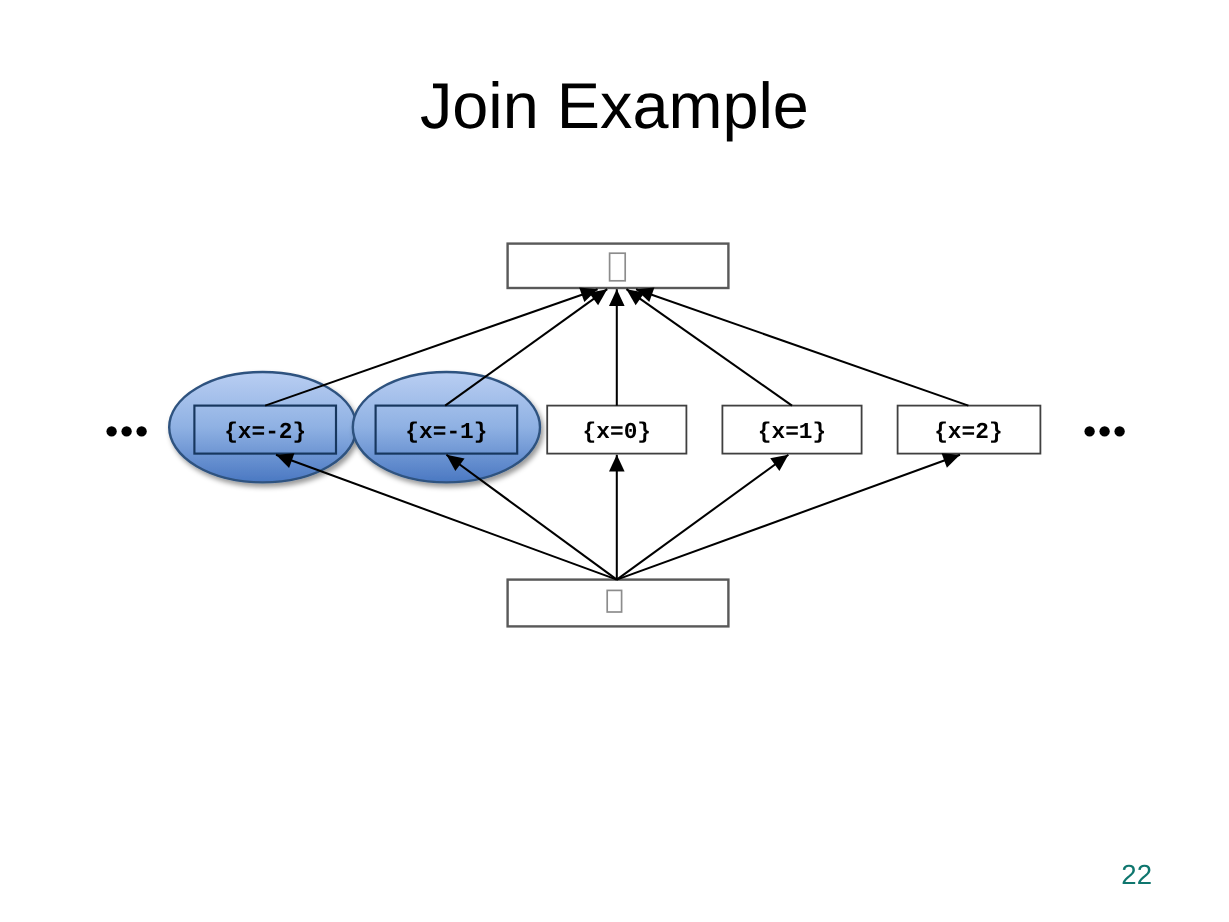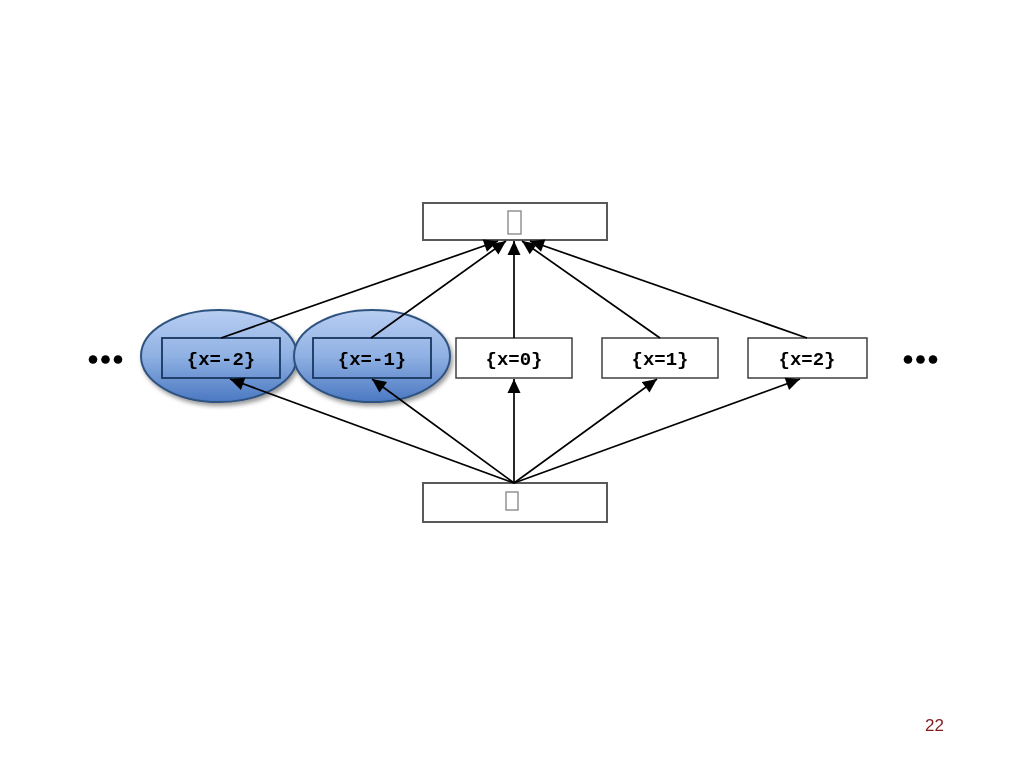--- a/index.html
+++ b/index.html
@@ -14,23 +14,23 @@
     position:absolute;
     top:58px;left:0;right:0;
     text-align:center;
     font-size:54px;
     font-weight:400;
     color:#000000;
     letter-spacing:0px;
   }
   .page-num{
     position:absolute;
-    top:716px;right:80px;
-    font-size:17px;
-    color:#7f1d1d;
+    top:716px;right:64px;
+    font-size:23px;
+    color:#0f766e;
   }
   svg.diagram{position:absolute;top:0;left:0;}
   .edge{stroke:#000000;stroke-width:1.7;fill:none;}
   .outer-box{fill:#ffffff;stroke:#595959;stroke-width:2;}
   .plain-box{fill:#ffffff;stroke:#404040;stroke-width:1.5;}
   .hl-box{fill:none;stroke:#17375e;stroke-width:1.8;}
   .node-label{
     font-family:"Liberation Mono","DejaVu Sans Mono",monospace;
     font-weight:700;
     font-size:19px;
@@ -38,20 +38,21 @@
     text-anchor:middle;
   }
   .tofu{fill:none;stroke:#8c8c8c;stroke-width:1.4;}
   .dot{fill:#000000;}
 </style>
 </head>
 <body>
 
 <div class="slide">
 
+  <div class="title">Join Example</div>
 
   <svg class="diagram" width="1024" height="768" viewBox="0 0 1024 768">
     <defs>
       <linearGradient id="ovalGrad" x1="0" y1="0" x2="0" y2="1">
         <stop offset="0" stop-color="#b9cef2"></stop>
         <stop offset="0.5" stop-color="#8fb1e3"></stop>
         <stop offset="1" stop-color="#4a78c2"></stop>
       </linearGradient>
       <filter id="ovalShadow" x="-20%" y="-20%" width="140%" height="150%">
         <feDropShadow dx="2" dy="3" stdDeviation="2.2" flood-color="#000000" flood-opacity="0.4"></feDropShadow>

